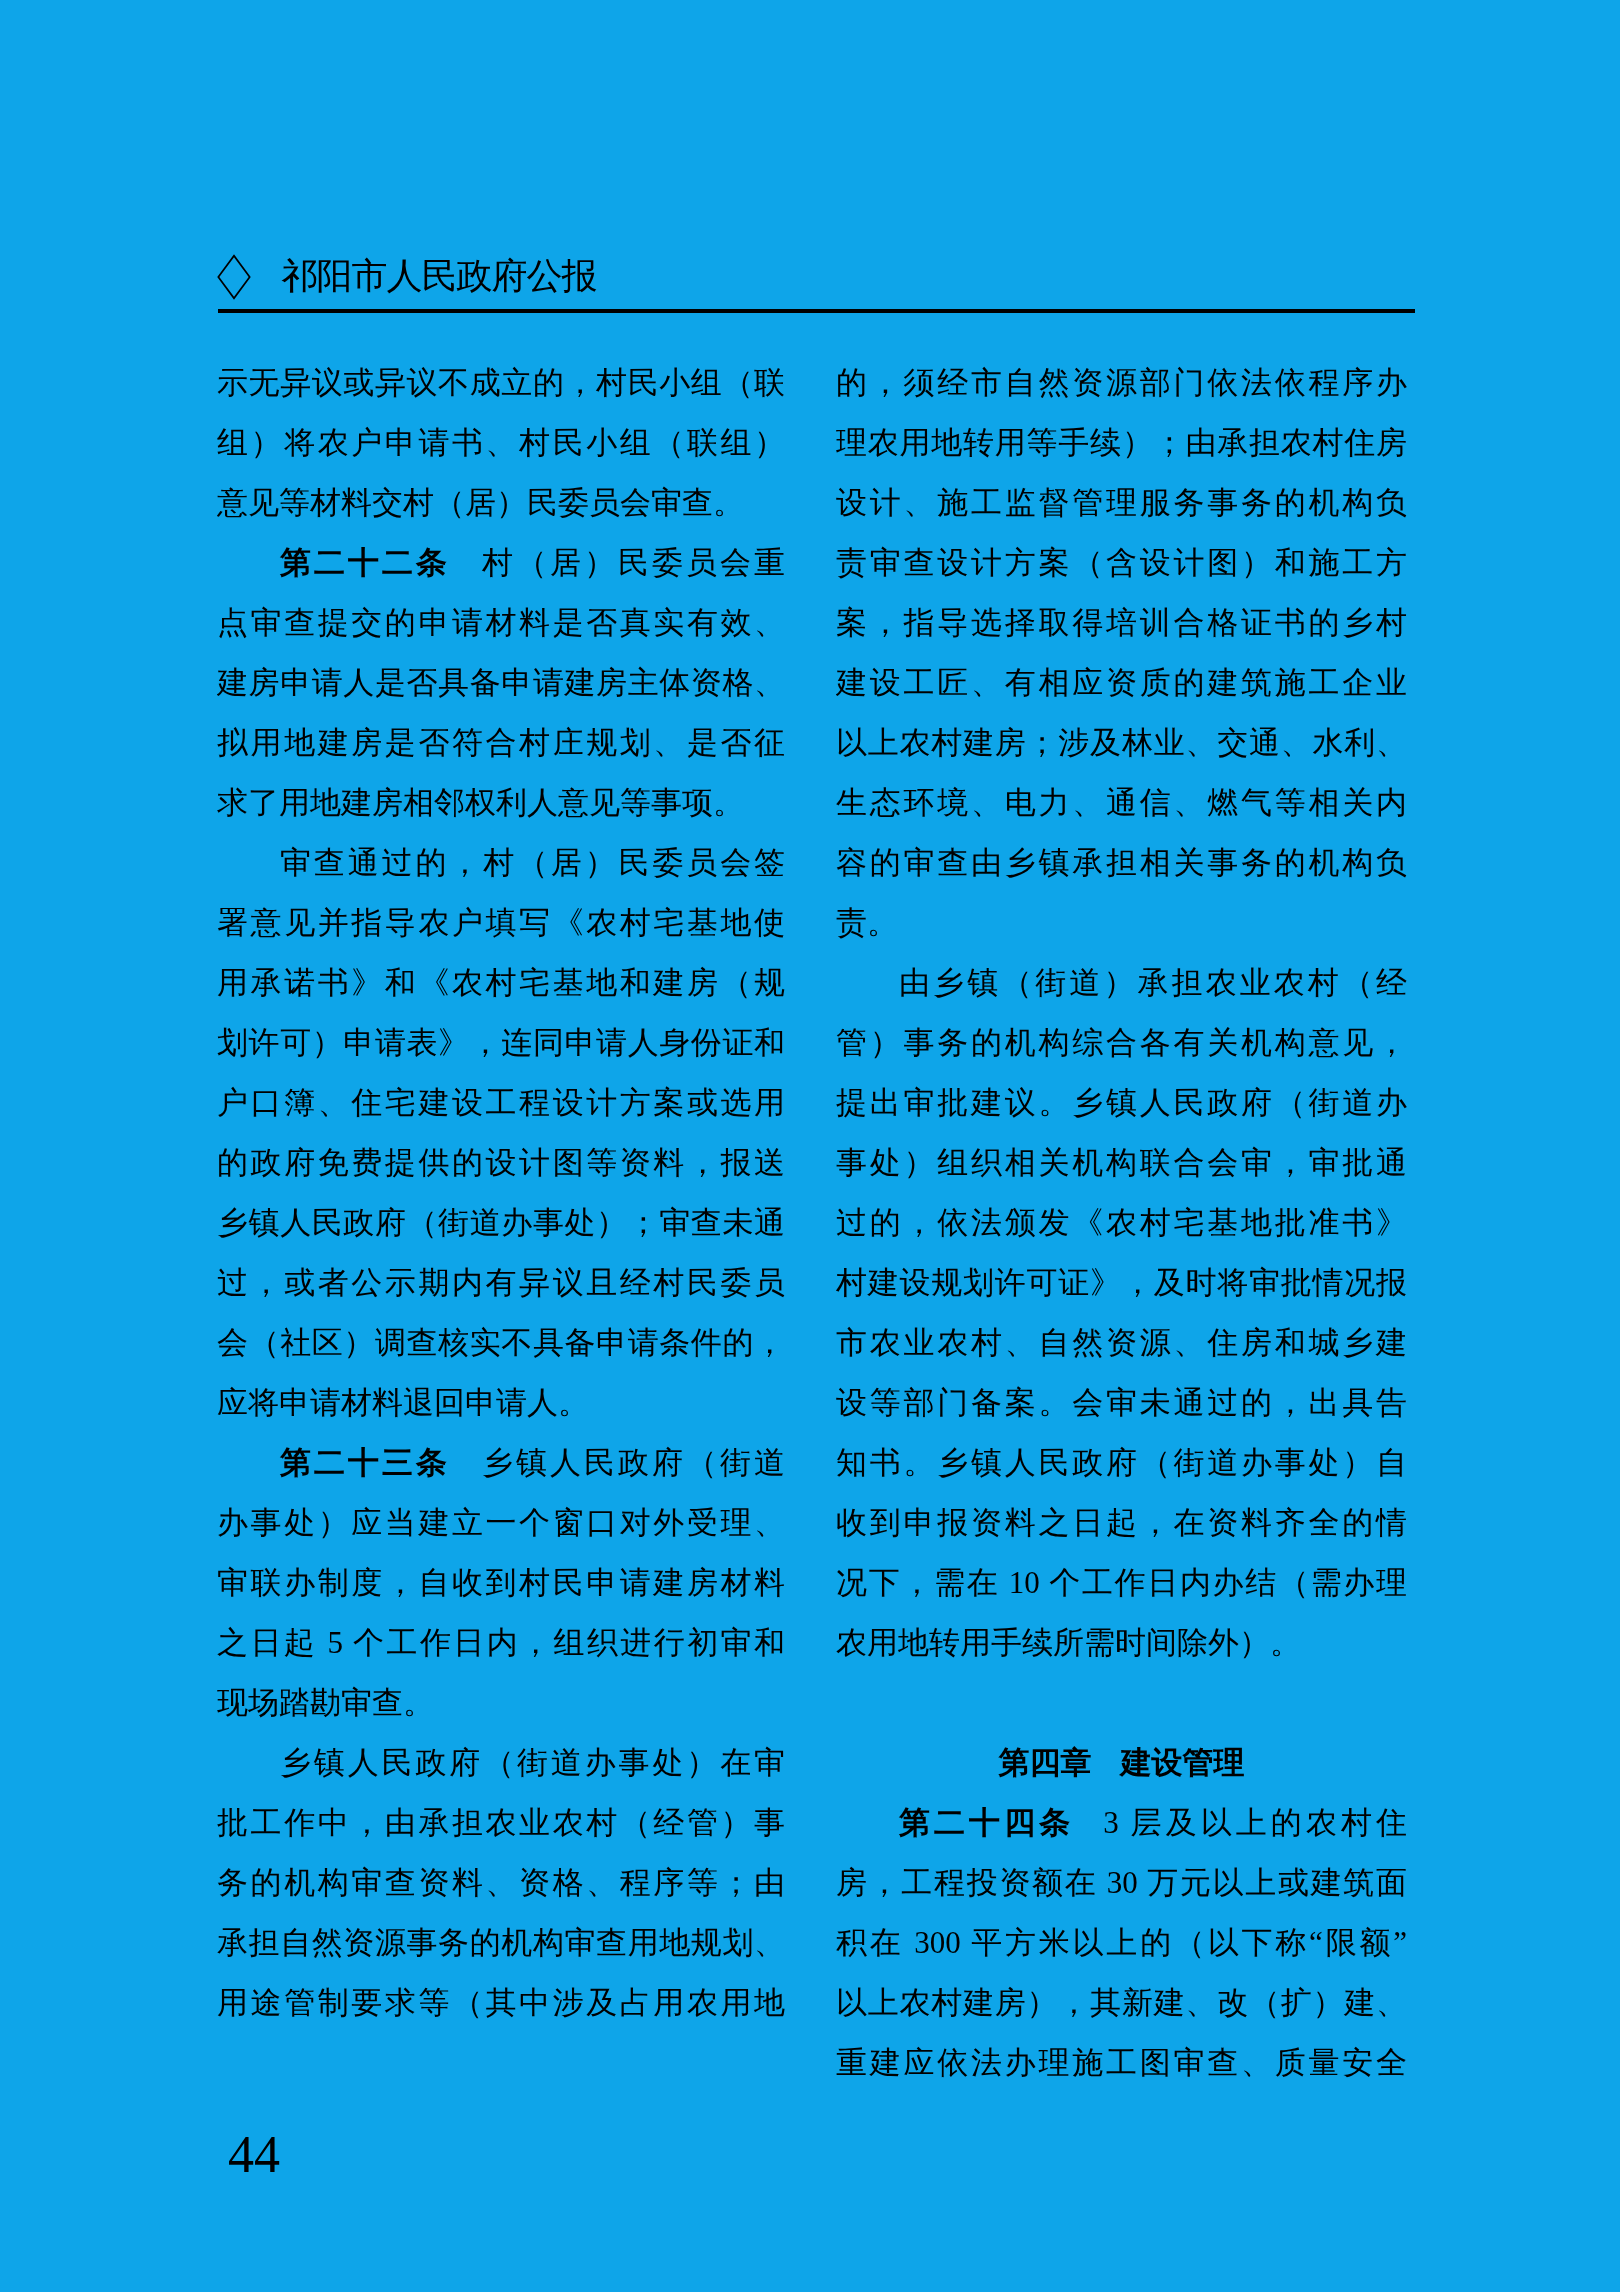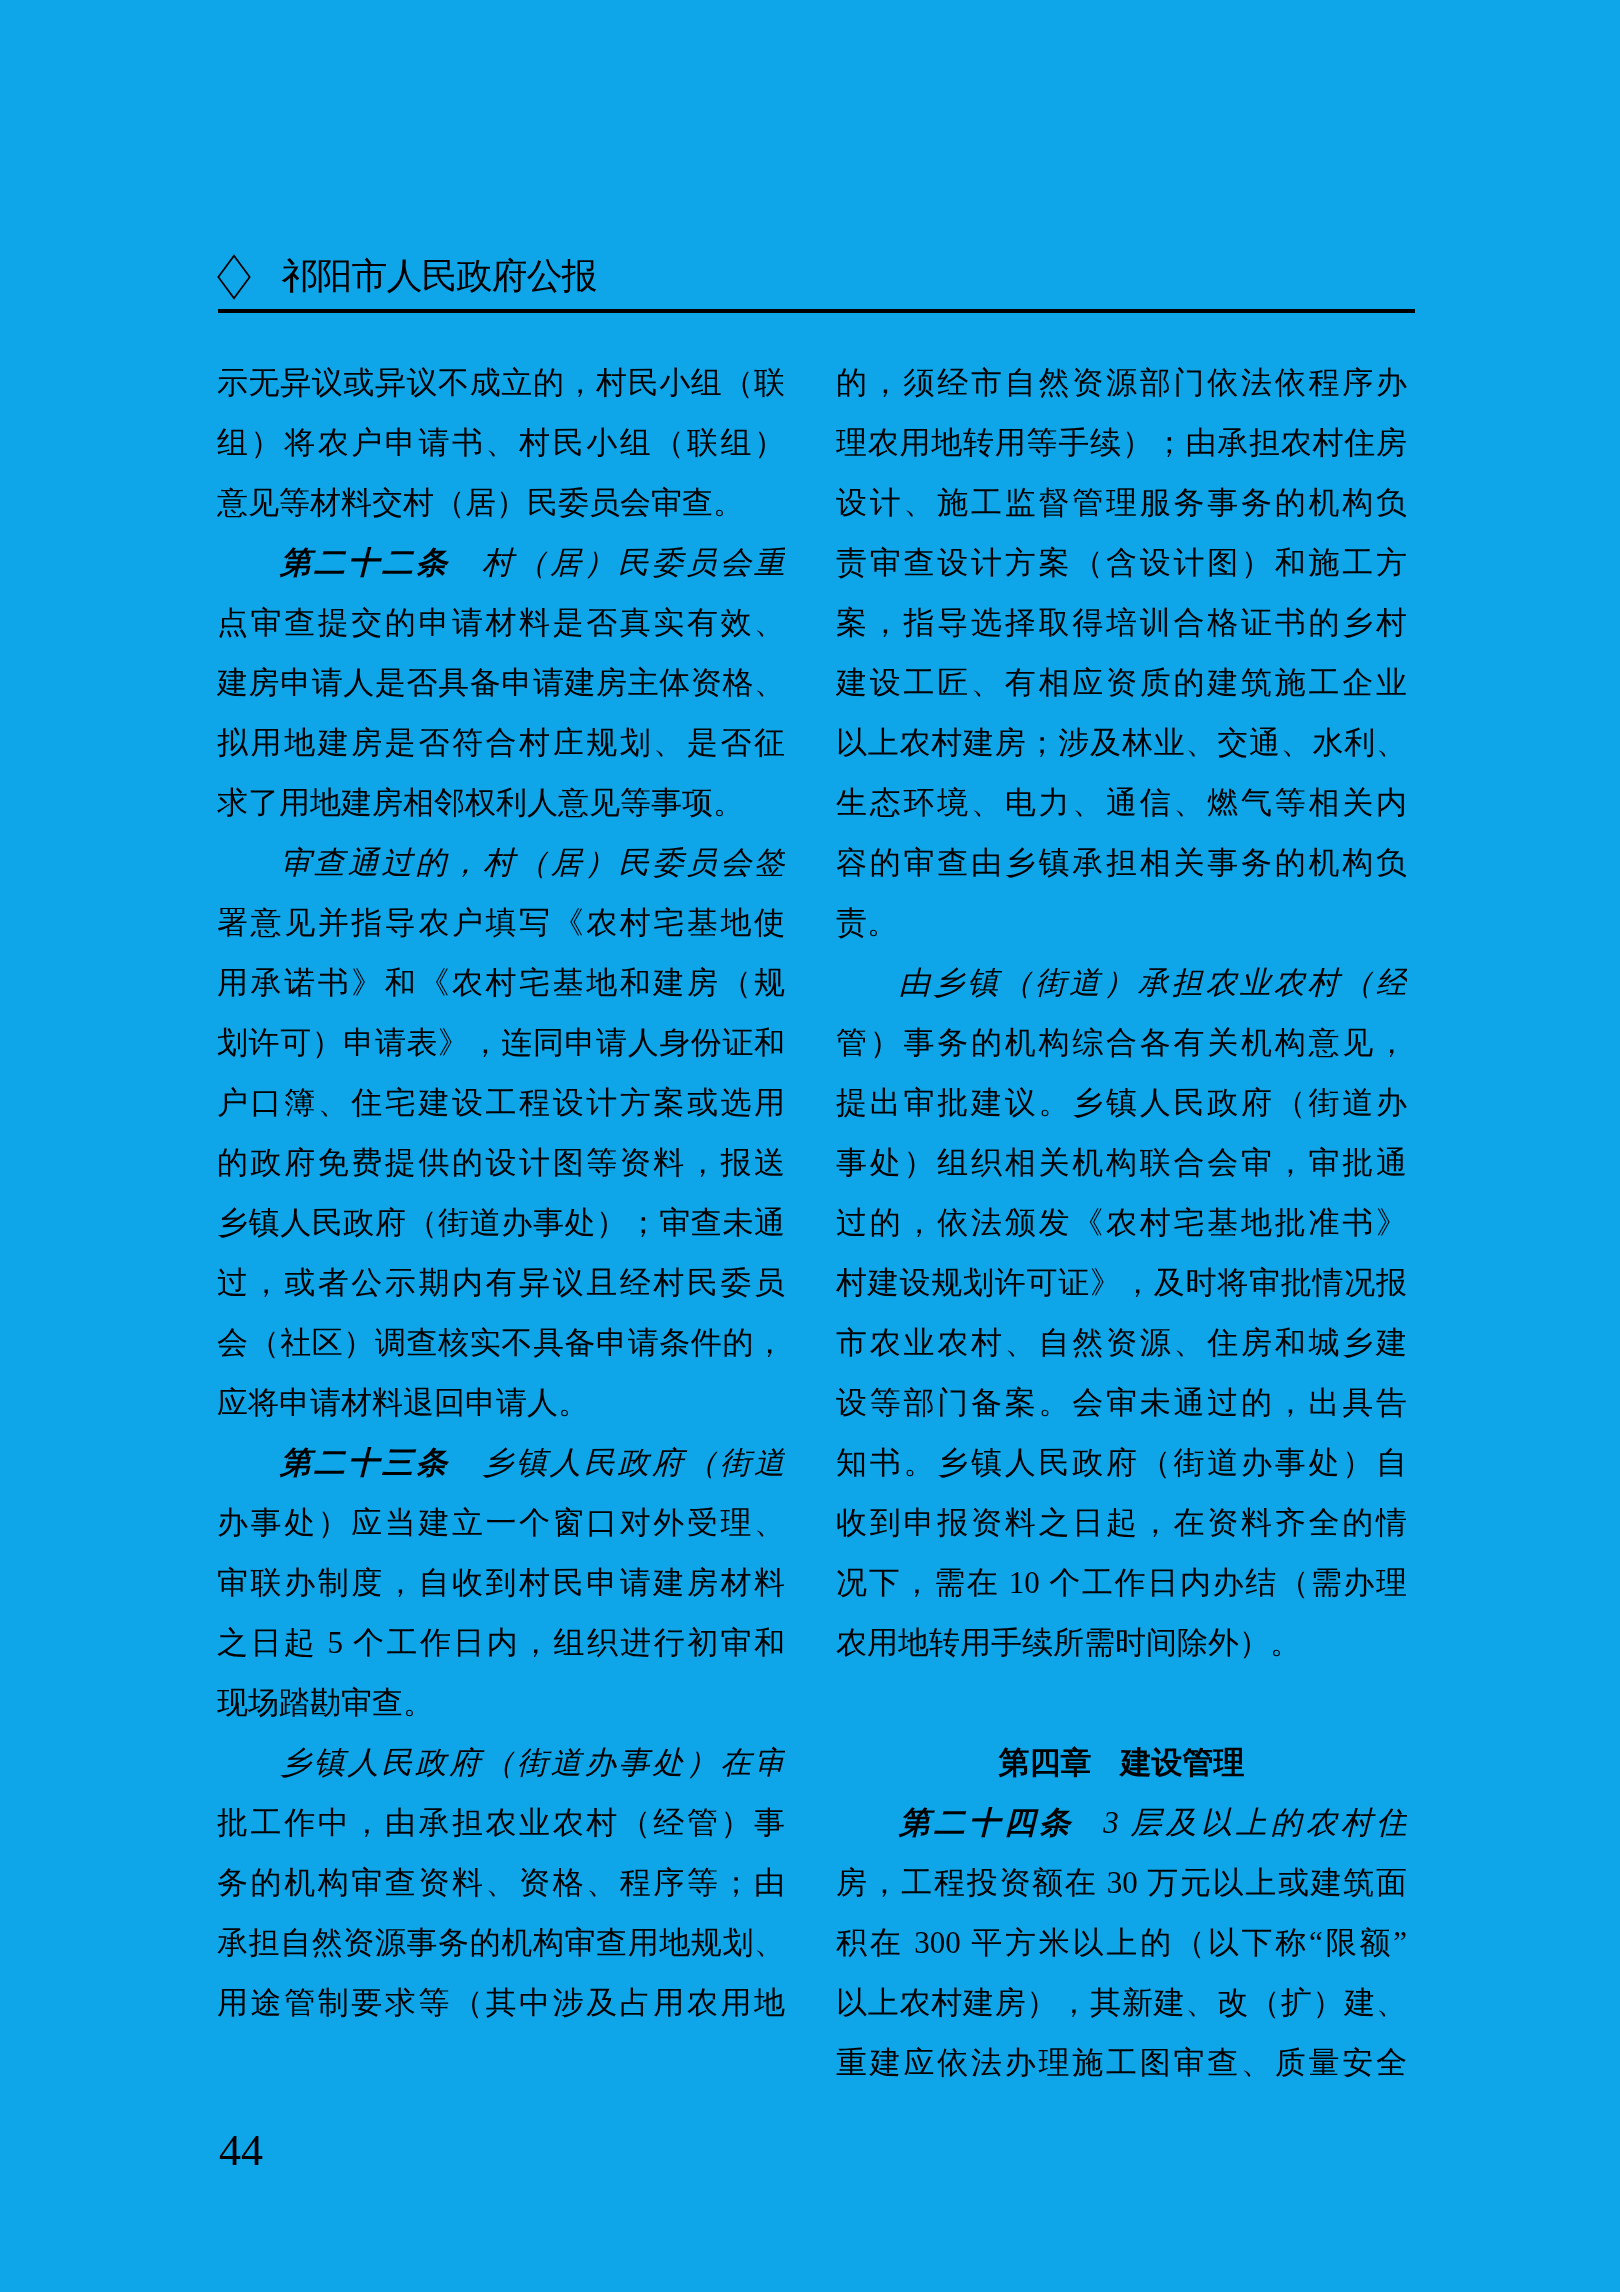--- a/index.html
+++ b/index.html
@@ -54,33 +54,33 @@
     font-size:31px;
     text-align:justify;
     text-align-last:justify;
     text-justify:inter-character;
     overflow:hidden;
   }
   .line.end{
     text-align:right;
     text-align-last:left;
   }
-  .line.indent{padding-left:63px;font-style:italic;}
+  .line.indent{padding-left:63px;}
   .line.heading{
     text-align-last:center;
     font-weight:bold;
     margin-top:60px;
   }
   .bold{font-weight:bold;}
   .gap{display:inline-block;width:29px;}
   .page-number{
     position:absolute;
-    left:219px;
+    left:228px;
     top:2129px;
-    font-size:44px;
+    font-size:52px;
     line-height:1;
   }
 </style>
 </head>
 <body>
 
 <div class="page">
 
   <div class="masthead">
     <span class="diamond"></span>

